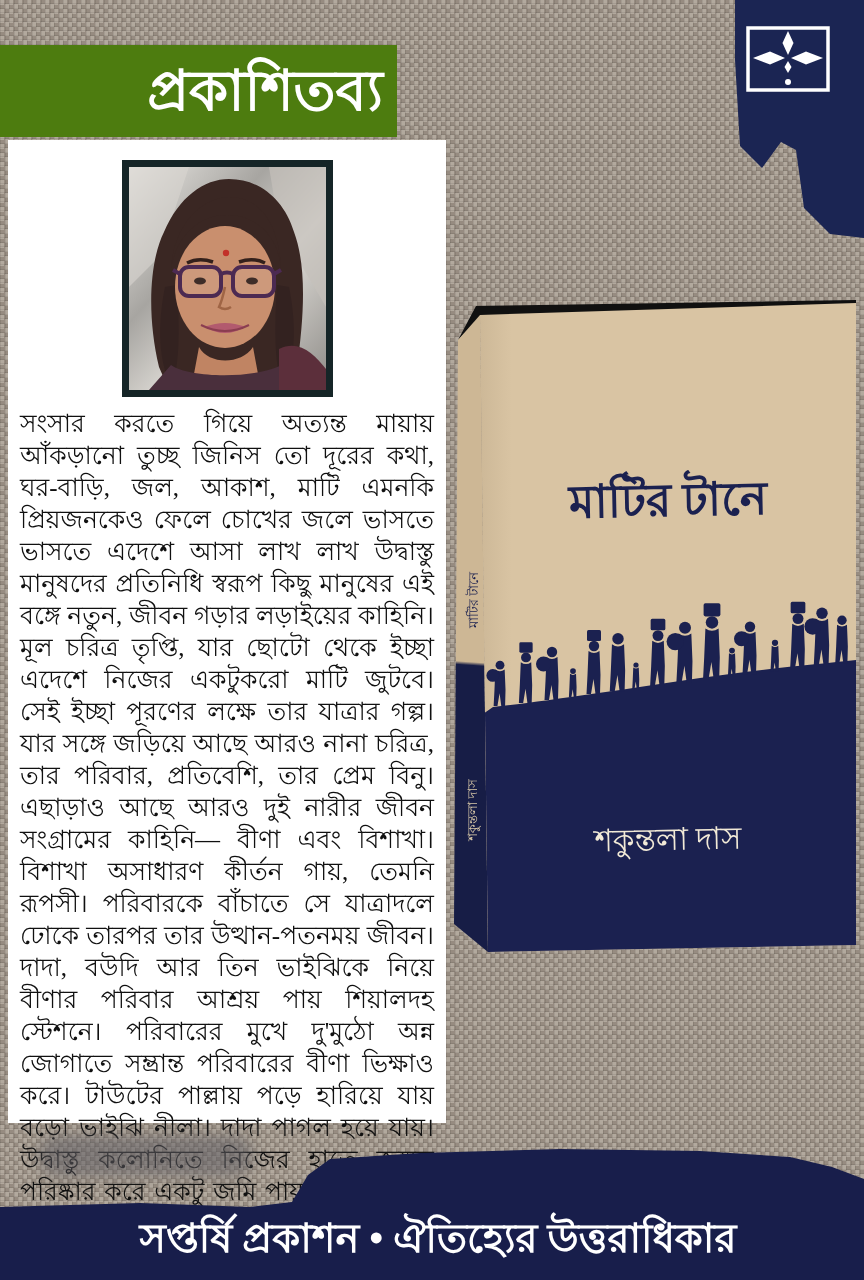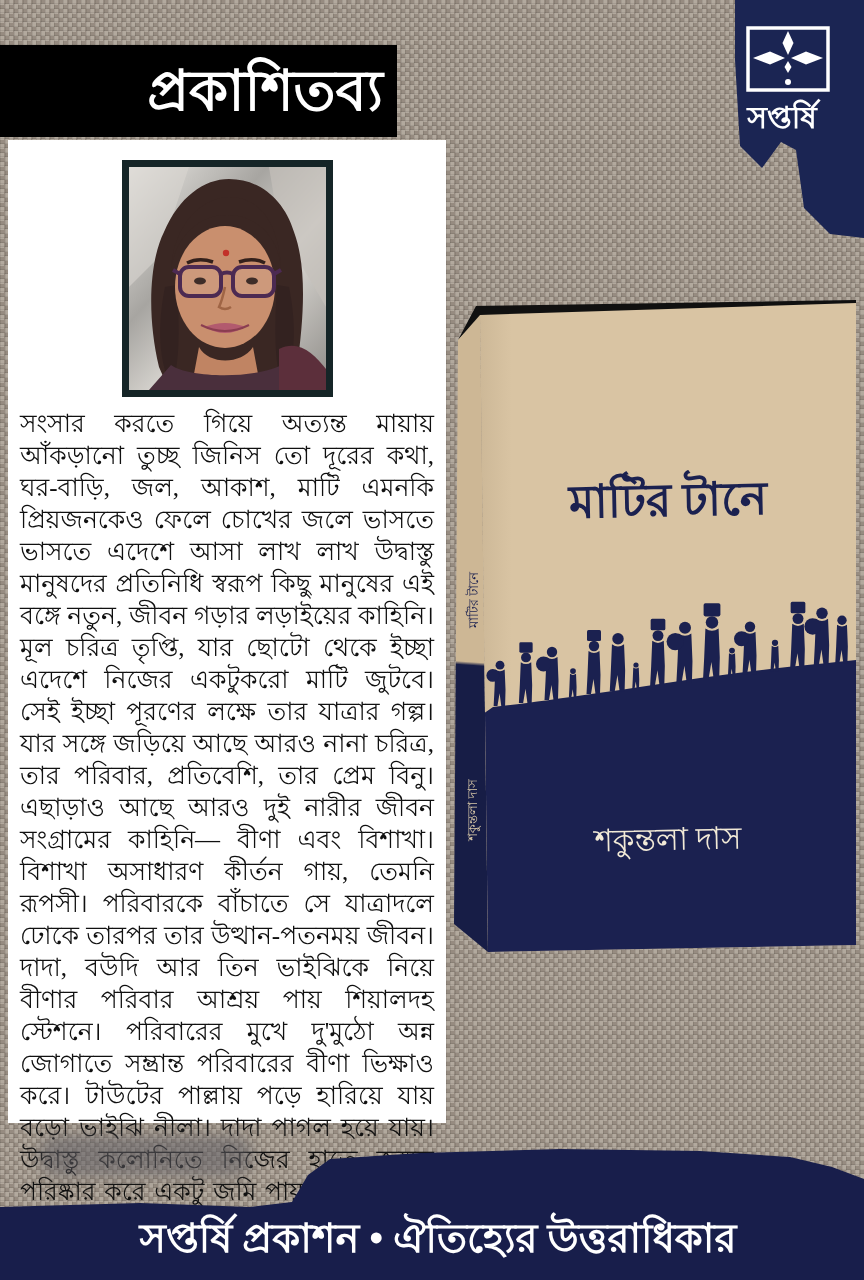--- a/index.html
+++ b/index.html
@@ -10,21 +10,21 @@
     background-image:
       repeating-conic-gradient(rgba(68,58,48,0.18) 0% 25%, rgba(230,224,215,0.16) 0% 50%),
       repeating-linear-gradient(0deg, rgba(40,34,28,0.12) 0 1px, transparent 1px 5px),
       repeating-linear-gradient(90deg, rgba(40,34,28,0.12) 0 1px, transparent 1px 5px);
     background-size:9px 9px, 9px 9px, 9px 9px;
   }
 
   
   .top-banner{
     position:absolute;left:0;top:45px;width:397px;height:92px;
-    background:#000000;display:flex;align-items:center;justify-content:flex-end;
+    background:#4d7c0f;display:flex;align-items:center;justify-content:flex-end;
     padding-right:14px;box-sizing:border-box;
   }
   .top-banner span{
     color:#ffffff;font-size:56px;font-weight:700;line-height:1;white-space:nowrap;
   }
 
   
   .logo-block{
     position:absolute;left:700px;top:0;width:164px;height:245px;background:#1b2553;
     clip-path:polygon(35px 0,164px 0,164px 238px,130px 234px,104px 208px,96px 150px,81px 142px,62px 168px,40px 146px,35px 60px);
@@ -100,21 +100,20 @@
 
 <div class="logo-block">
   <svg class="logo-mark" viewBox="0 0 84 66">
     <rect x="2" y="2" width="80" height="62" fill="none" stroke="#ffffff" stroke-width="3.5"></rect>
     <polygon points="42,5 47.5,17 42,29 36.5,17" fill="#ffffff"></polygon>
     <polygon points="7,32 24,25.5 39,32 24,38.5" fill="#ffffff"></polygon>
     <polygon points="77,32 60,25.5 45,32 60,38.5" fill="#ffffff"></polygon>
     <polygon points="42,35 45.5,41 42,47 38.5,41" fill="#ffffff"></polygon>
     <circle cx="42" cy="56" r="3" fill="#ffffff"></circle>
   </svg>
-  <div class="logo-name">সপ্তর্ষি</div>
 </div>
 
 <div class="panel">
   <div class="photo-frame">
     <svg width="197" height="223" viewBox="0 0 197 223">
       <defs>
         <linearGradient id="rock" x1="0" y1="0" x2="1" y2="1">
           <stop offset="0" stop-color="#e9e7e3"></stop>
             <stop offset=".35" stop-color="#a7a5a1"></stop>
           <stop offset=".6" stop-color="#dddad5"></stop>

